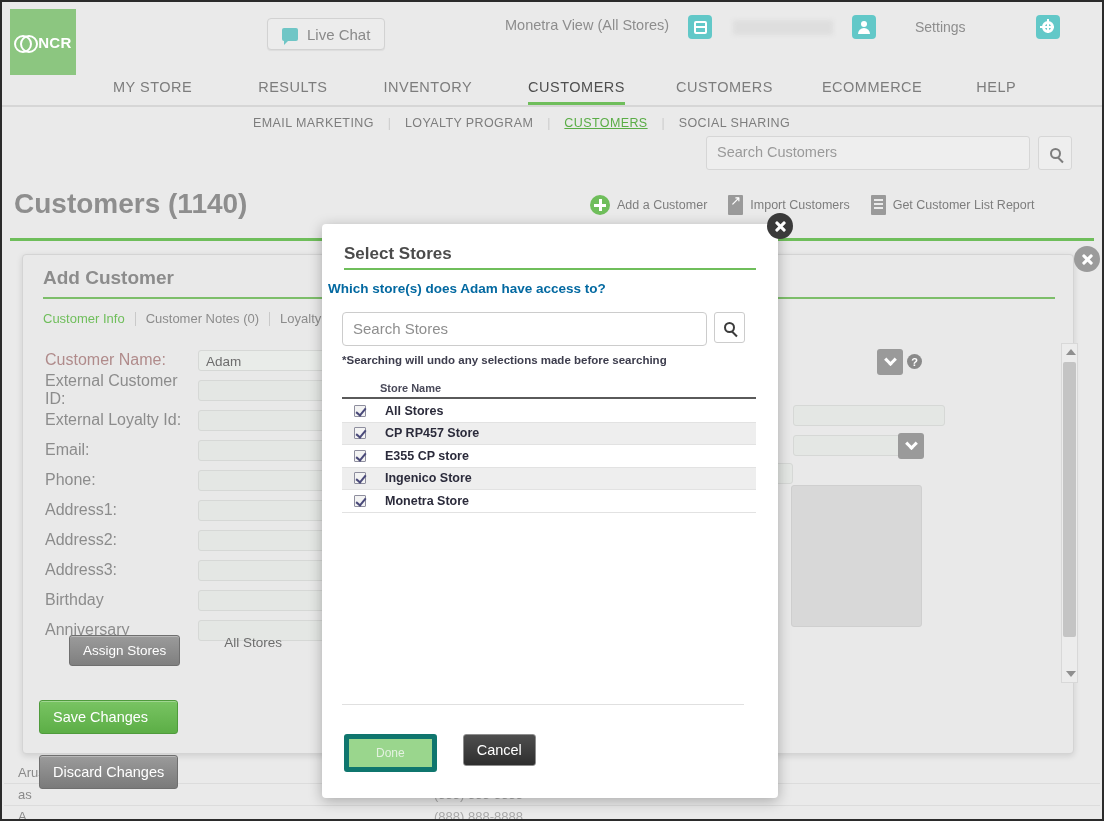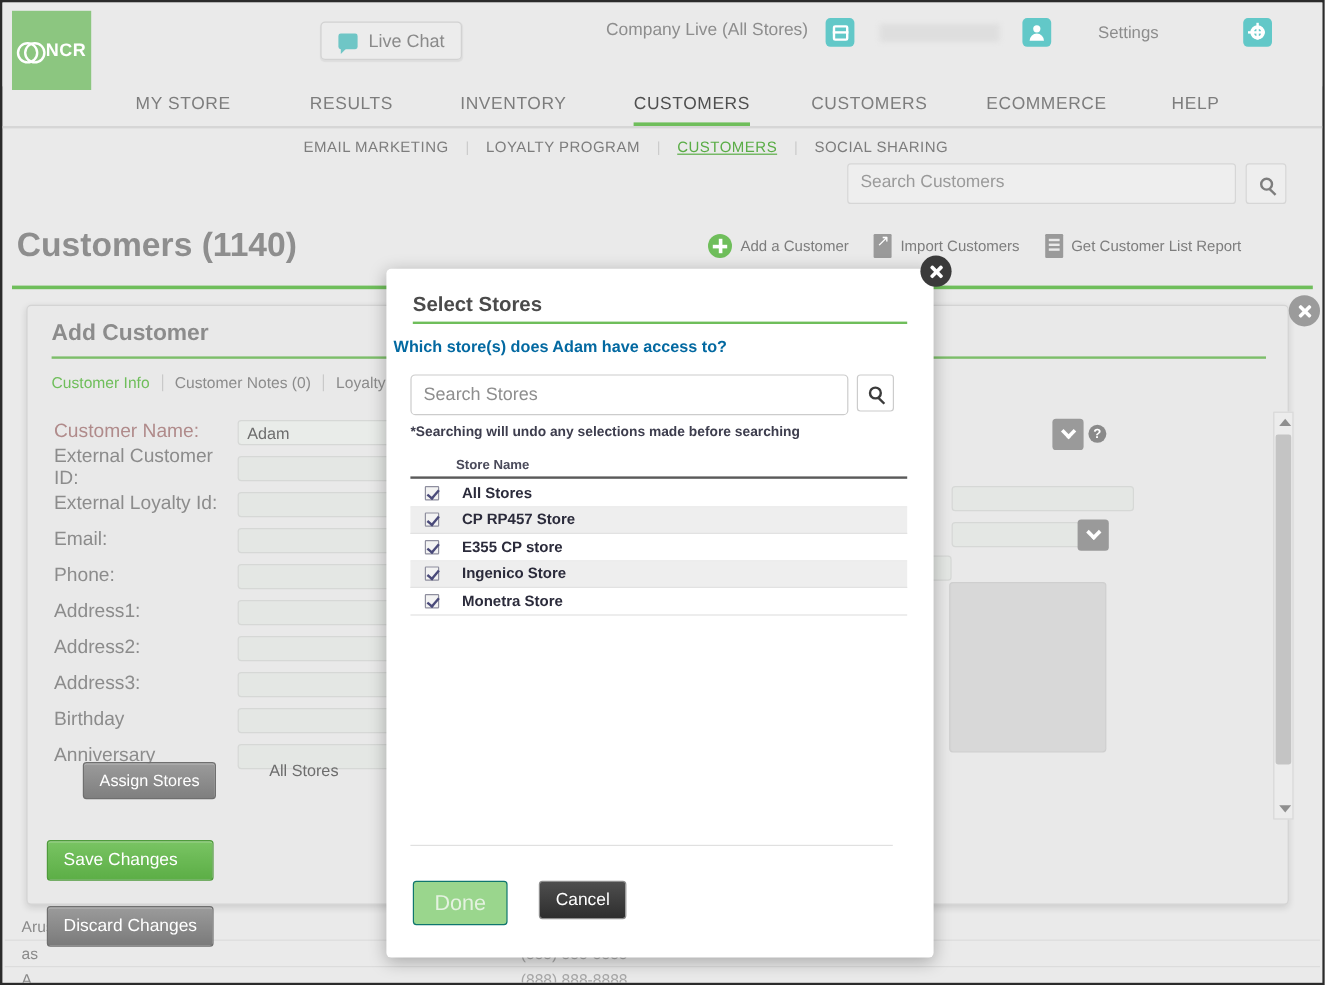--- a/index.html
+++ b/index.html
@@ -376,22 +376,22 @@
     border-right: 2px solid #4a4a7a; border-bottom: 2px solid #4a4a7a;
     transform: rotate(40deg);
   }
   .modal-foot-rule {
     position: absolute; left: 20px; top: 480px; width: 402px; height: 1px; background: #e0e0e0;
   }
   .modal-btns {
     position: absolute; left: 22px; top: 510px; display: flex; gap: 26px; align-items: flex-start;
   }
   .btn-done {
-    background: #9ad68d; border: 1px solid #0f766e; border-radius: 3px;
-    color: #e4f2e0; font-size: 18px; padding: 7px 17px;
+    background: #9ad68d; border: 5px solid #0f766e; border-radius: 3px;
+    color: #e4f2e0; font-size: 12px; padding: 7px 27px;
   }
   .btn-cancel {
     background: linear-gradient(#4e4e4e,#2e2e2e);
     border: 1px solid #8e8e8e; border-radius: 3px;
     color: #ffffff; font-size: 14.5px; padding: 7px 13px;
   }
 </style>
 </head>
 <body>
 
@@ -403,21 +403,21 @@
         <span class="logo-mark"></span>
         <span class="logo-text">NCR</span>
       </div>
     </div>
 
     <div class="live-chat">
       <span class="chat-bubble"></span>
       <span>Live Chat</span>
     </div>
 
-    <div class="company-view">Company Live (All Stores)</div>
+    <div class="company-view">Monetra View (All Stores)</div>
     <div class="tealbox" id="store-icon">
       <span class="store-glyph"></span>
     </div>
 
     <div class="user-redacted"></div>
     <div class="tealbox" id="user-icon">
       <span class="user-glyph"></span>
     </div>
 
     <div class="settings-label">Settings</div>

